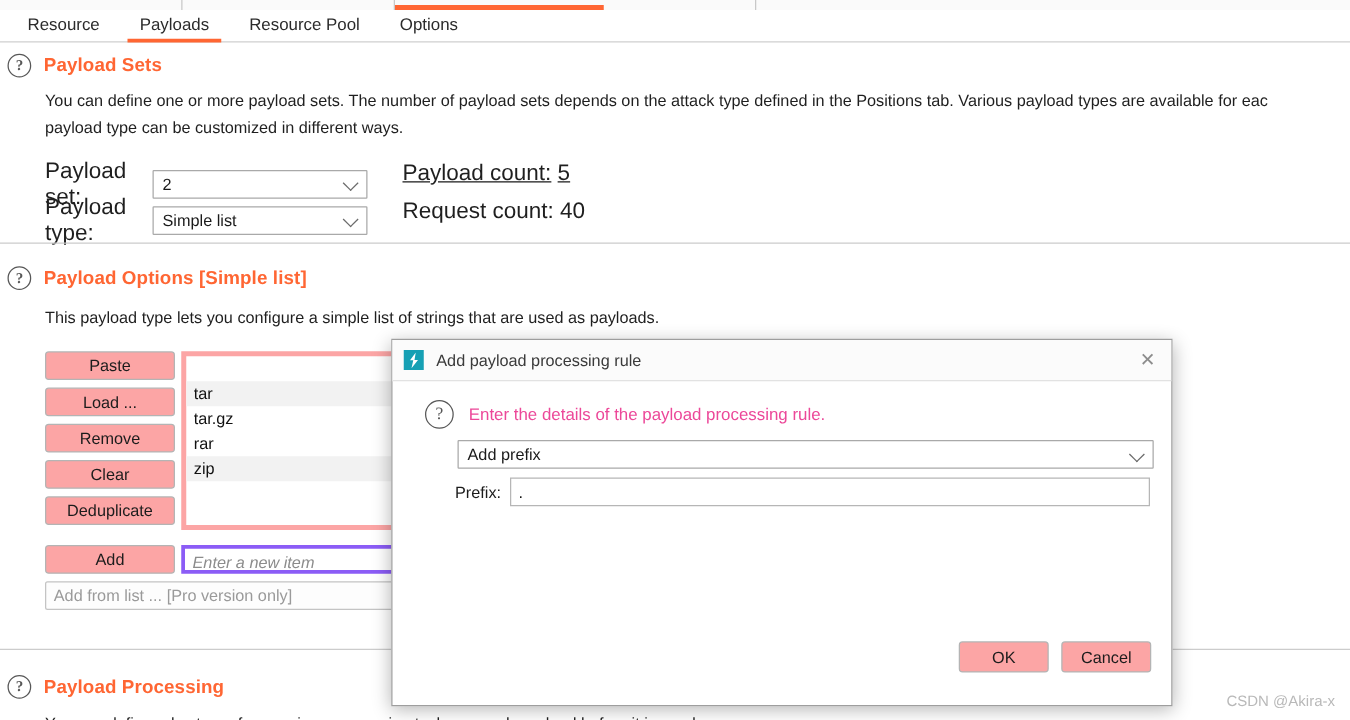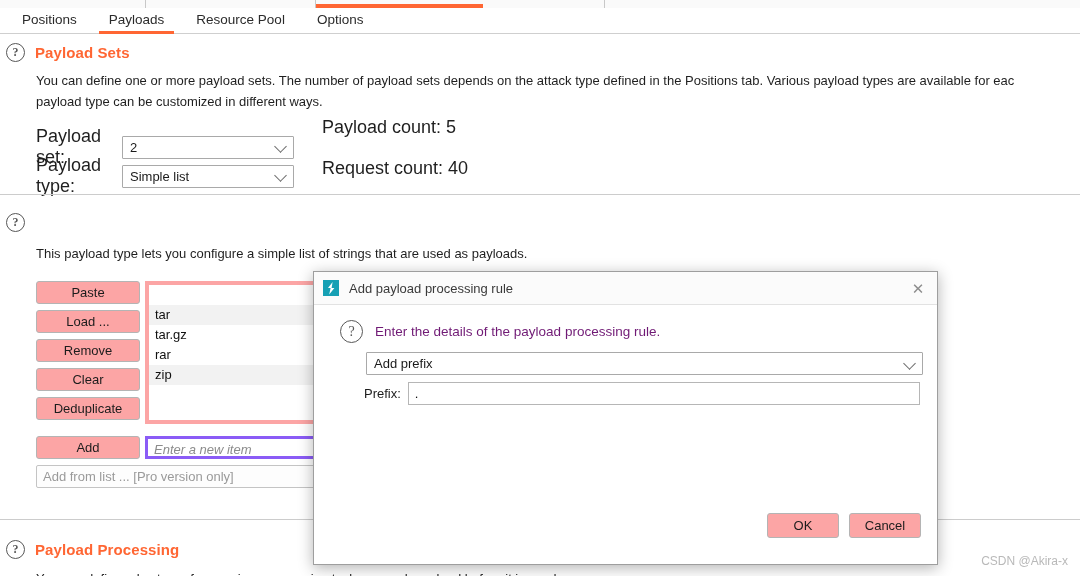--- a/index.html
+++ b/index.html
@@ -272,21 +272,21 @@
   .qmark-lg {
     width: 23px; height: 23px;
     border-radius: 50%;
     border: 1.7px solid #575757;
     color: #575757;
     font-size: 14px;
     display: flex; align-items: center; justify-content: center;
     box-sizing: border-box;
     font-family: "Liberation Serif", serif;
   }
-  #modal-instruction { font-size: 13.5px; color: #701a75; }
+  #modal-instruction { font-size: 13.5px; color: #ec4899; }
 
   #rule-select {
     position: absolute; left: 52px; top: 80px;
     width: 557px;
   }
   #prefix-row {
     position: absolute; left: 50px; top: 110px;
     display: flex; align-items: center;
   }
   #prefix-label { font-size: 13px; color: #1c1c1c; margin-right: 7px; }
@@ -321,21 +321,21 @@
 <body>
 
 <div class="tabstrip-top">
   <div class="seg" style="width:146px"></div>
   <div class="seg" style="width:170px"></div>
   <div class="seg active-underline" style="width:167px"></div>
   <div class="seg" style="width:122px"></div>
 </div>
 
 <div class="tabbar">
-  <div class="tab">Positions</div>
+  <div class="tab">Resource</div>
   <div class="tab active">Payloads</div>
   <div class="tab">Resource Pool</div>
   <div class="tab">Options</div>
 </div>
 
 <div id="payload-sets-block" class="section-head">
   <div class="qmark">?</div>
   <div class="section-title">Payload Sets</div>
 </div>
 
@@ -353,33 +353,34 @@
 </div>
 
 <div class="form-row" style="left:36px; top:155px;">
   <span class="form-label" style="width:86px">Payload type:</span>
   <div class="combo" style="width:172px">
     <span>Simple list</span>
     <span class="chev"></span>
   </div>
 </div>
 
-<div class="form-row" style="left:322px; top:117px;">
+<div class="form-row" style="left:322px; top:128px;text-decoration:underline;">
   <span class="form-label">Payload count:</span>
   <span class="form-label" style="margin-left:5px">5</span>
 </div>
 <div class="form-row" style="left:322px; top:158px;">
   <span class="form-label">Request count:</span>
   <span class="form-label" style="margin-left:5px">40</span>
 </div>
 
 <div class="hr" style="top:194px;"></div>
 
 <div id="payload-options-head" class="section-head">
   <div class="qmark">?</div>
+  <div class="section-title">Payload Options [Simple list]</div>
 </div>
 <div id="payload-options-desc" class="body-text">This payload type lets you configure a simple list of strings that are used as payloads.</div>
 
 <div id="side-buttons">
   <div class="btn">Paste</div>
   <div class="btn">Load ...</div>
   <div class="btn">Remove</div>
   <div class="btn">Clear</div>
   <div class="btn">Deduplicate</div>
 </div>

